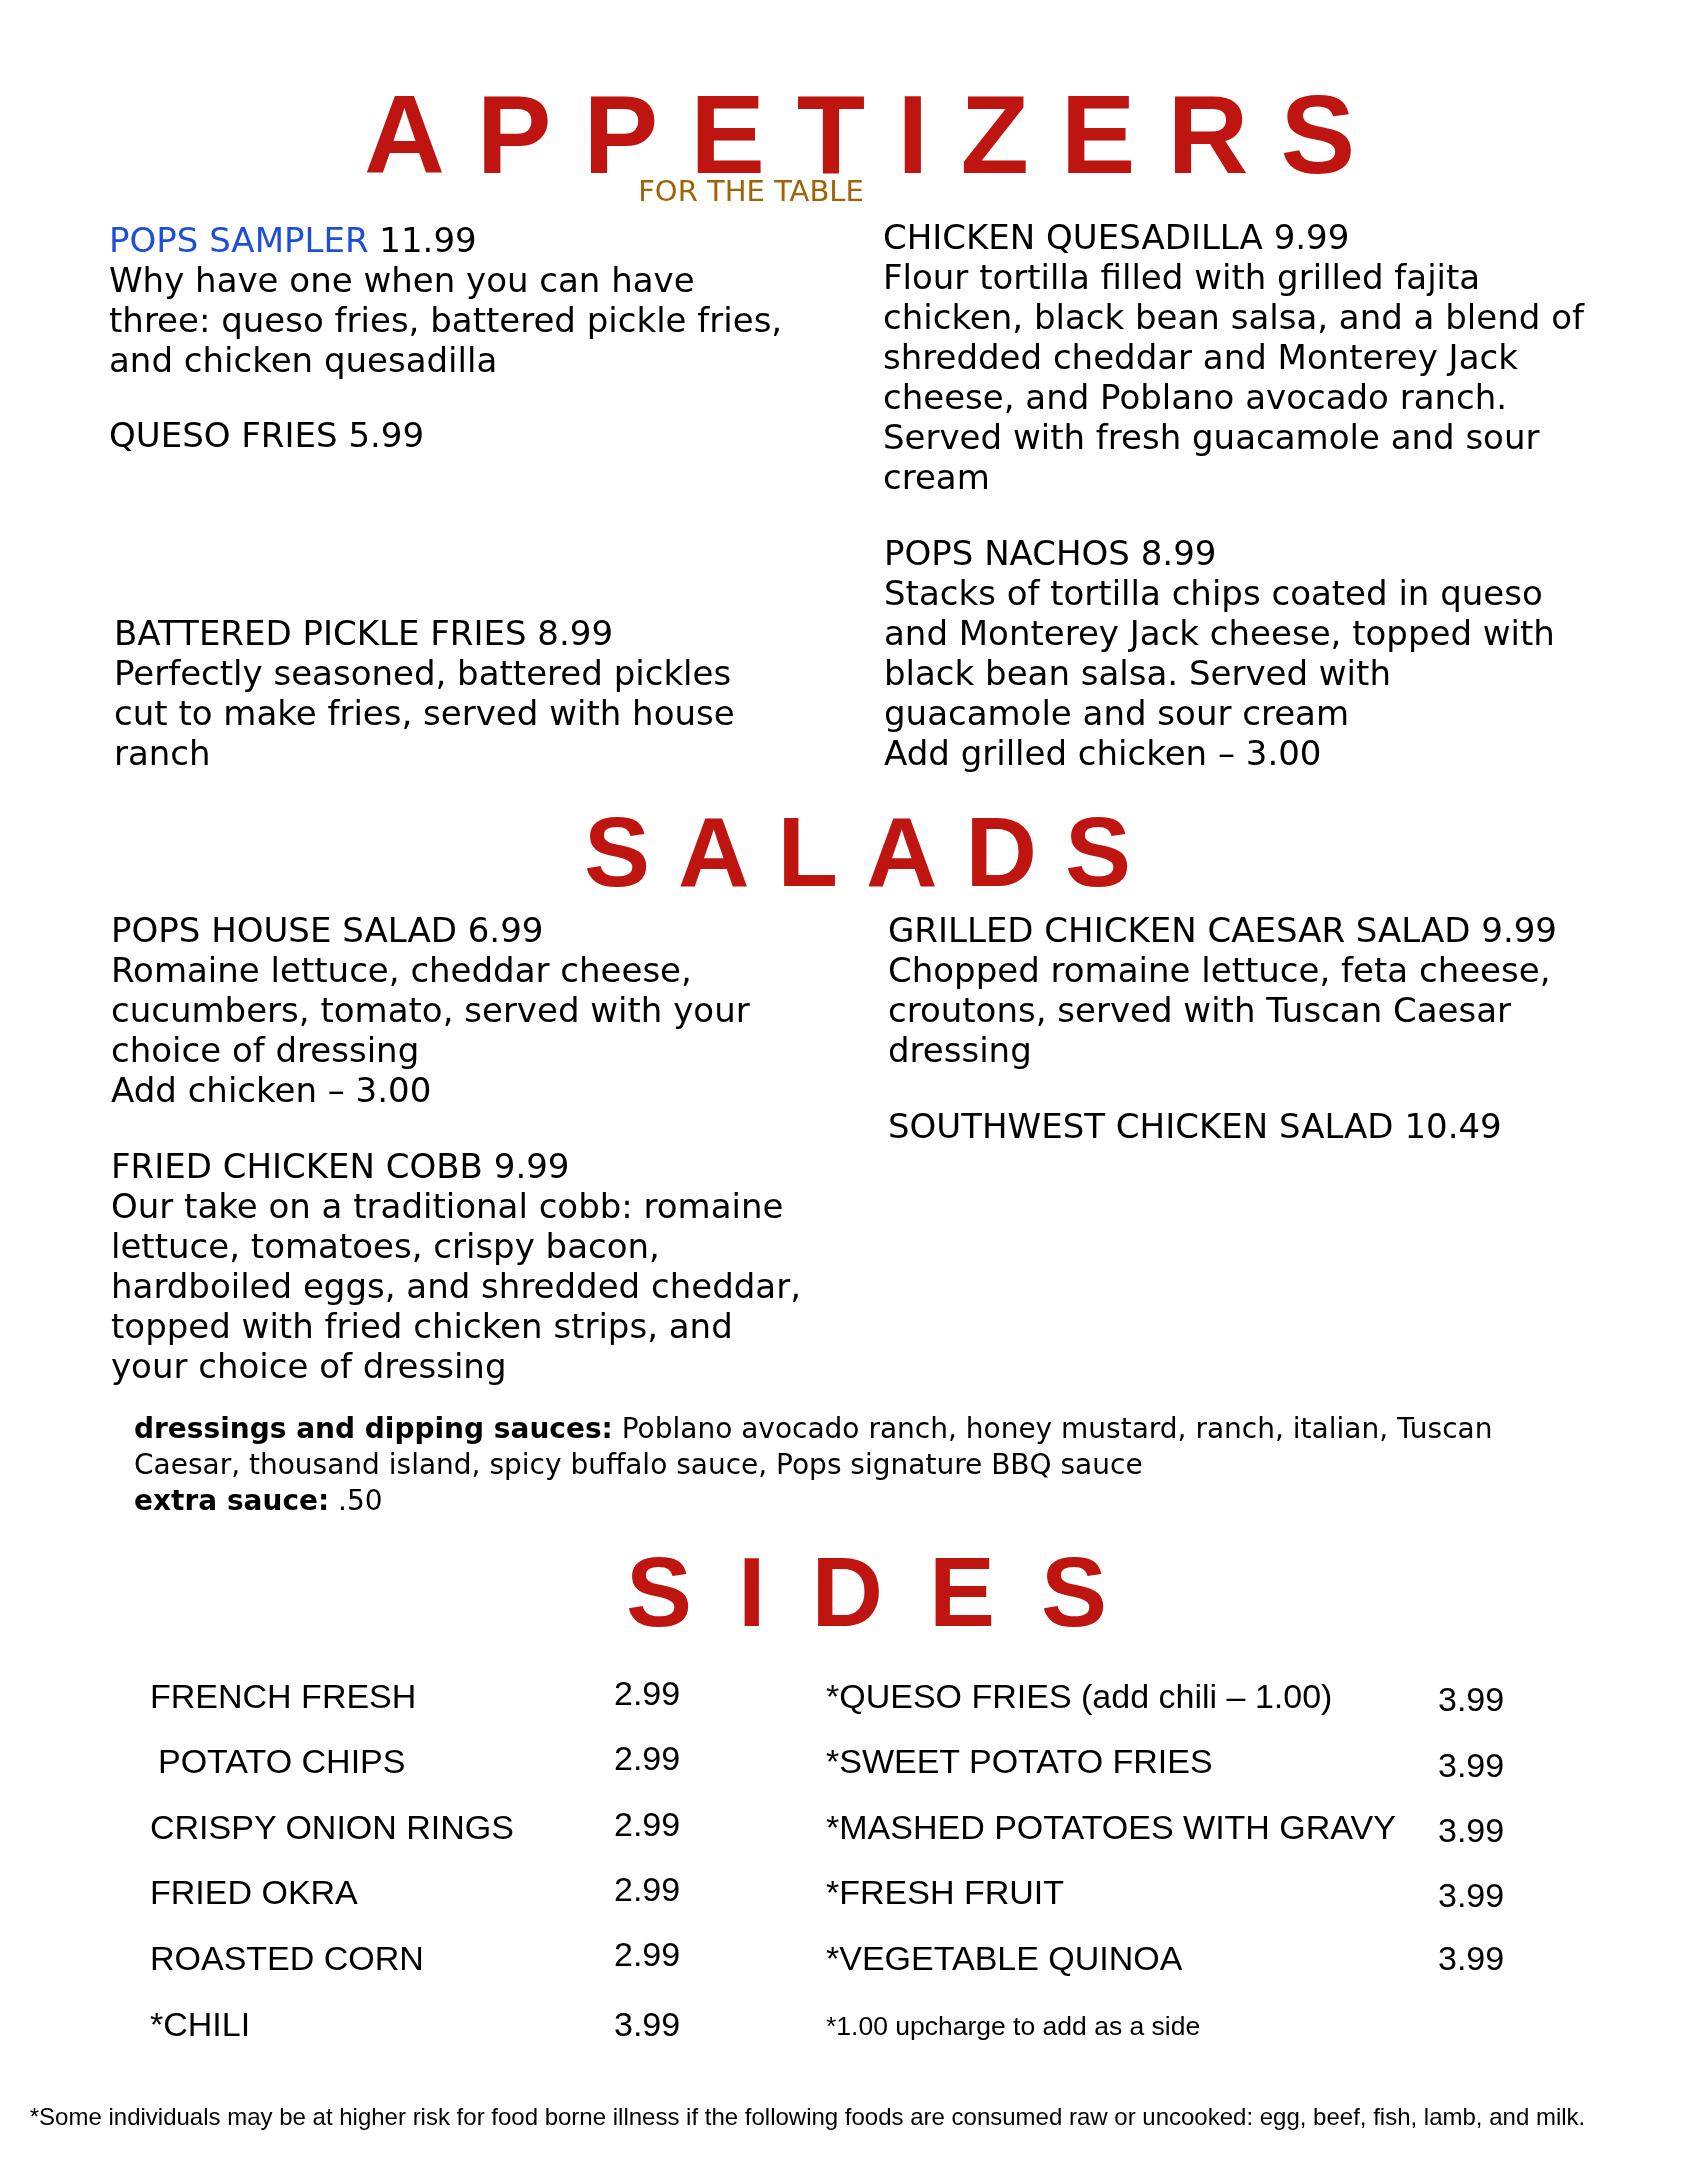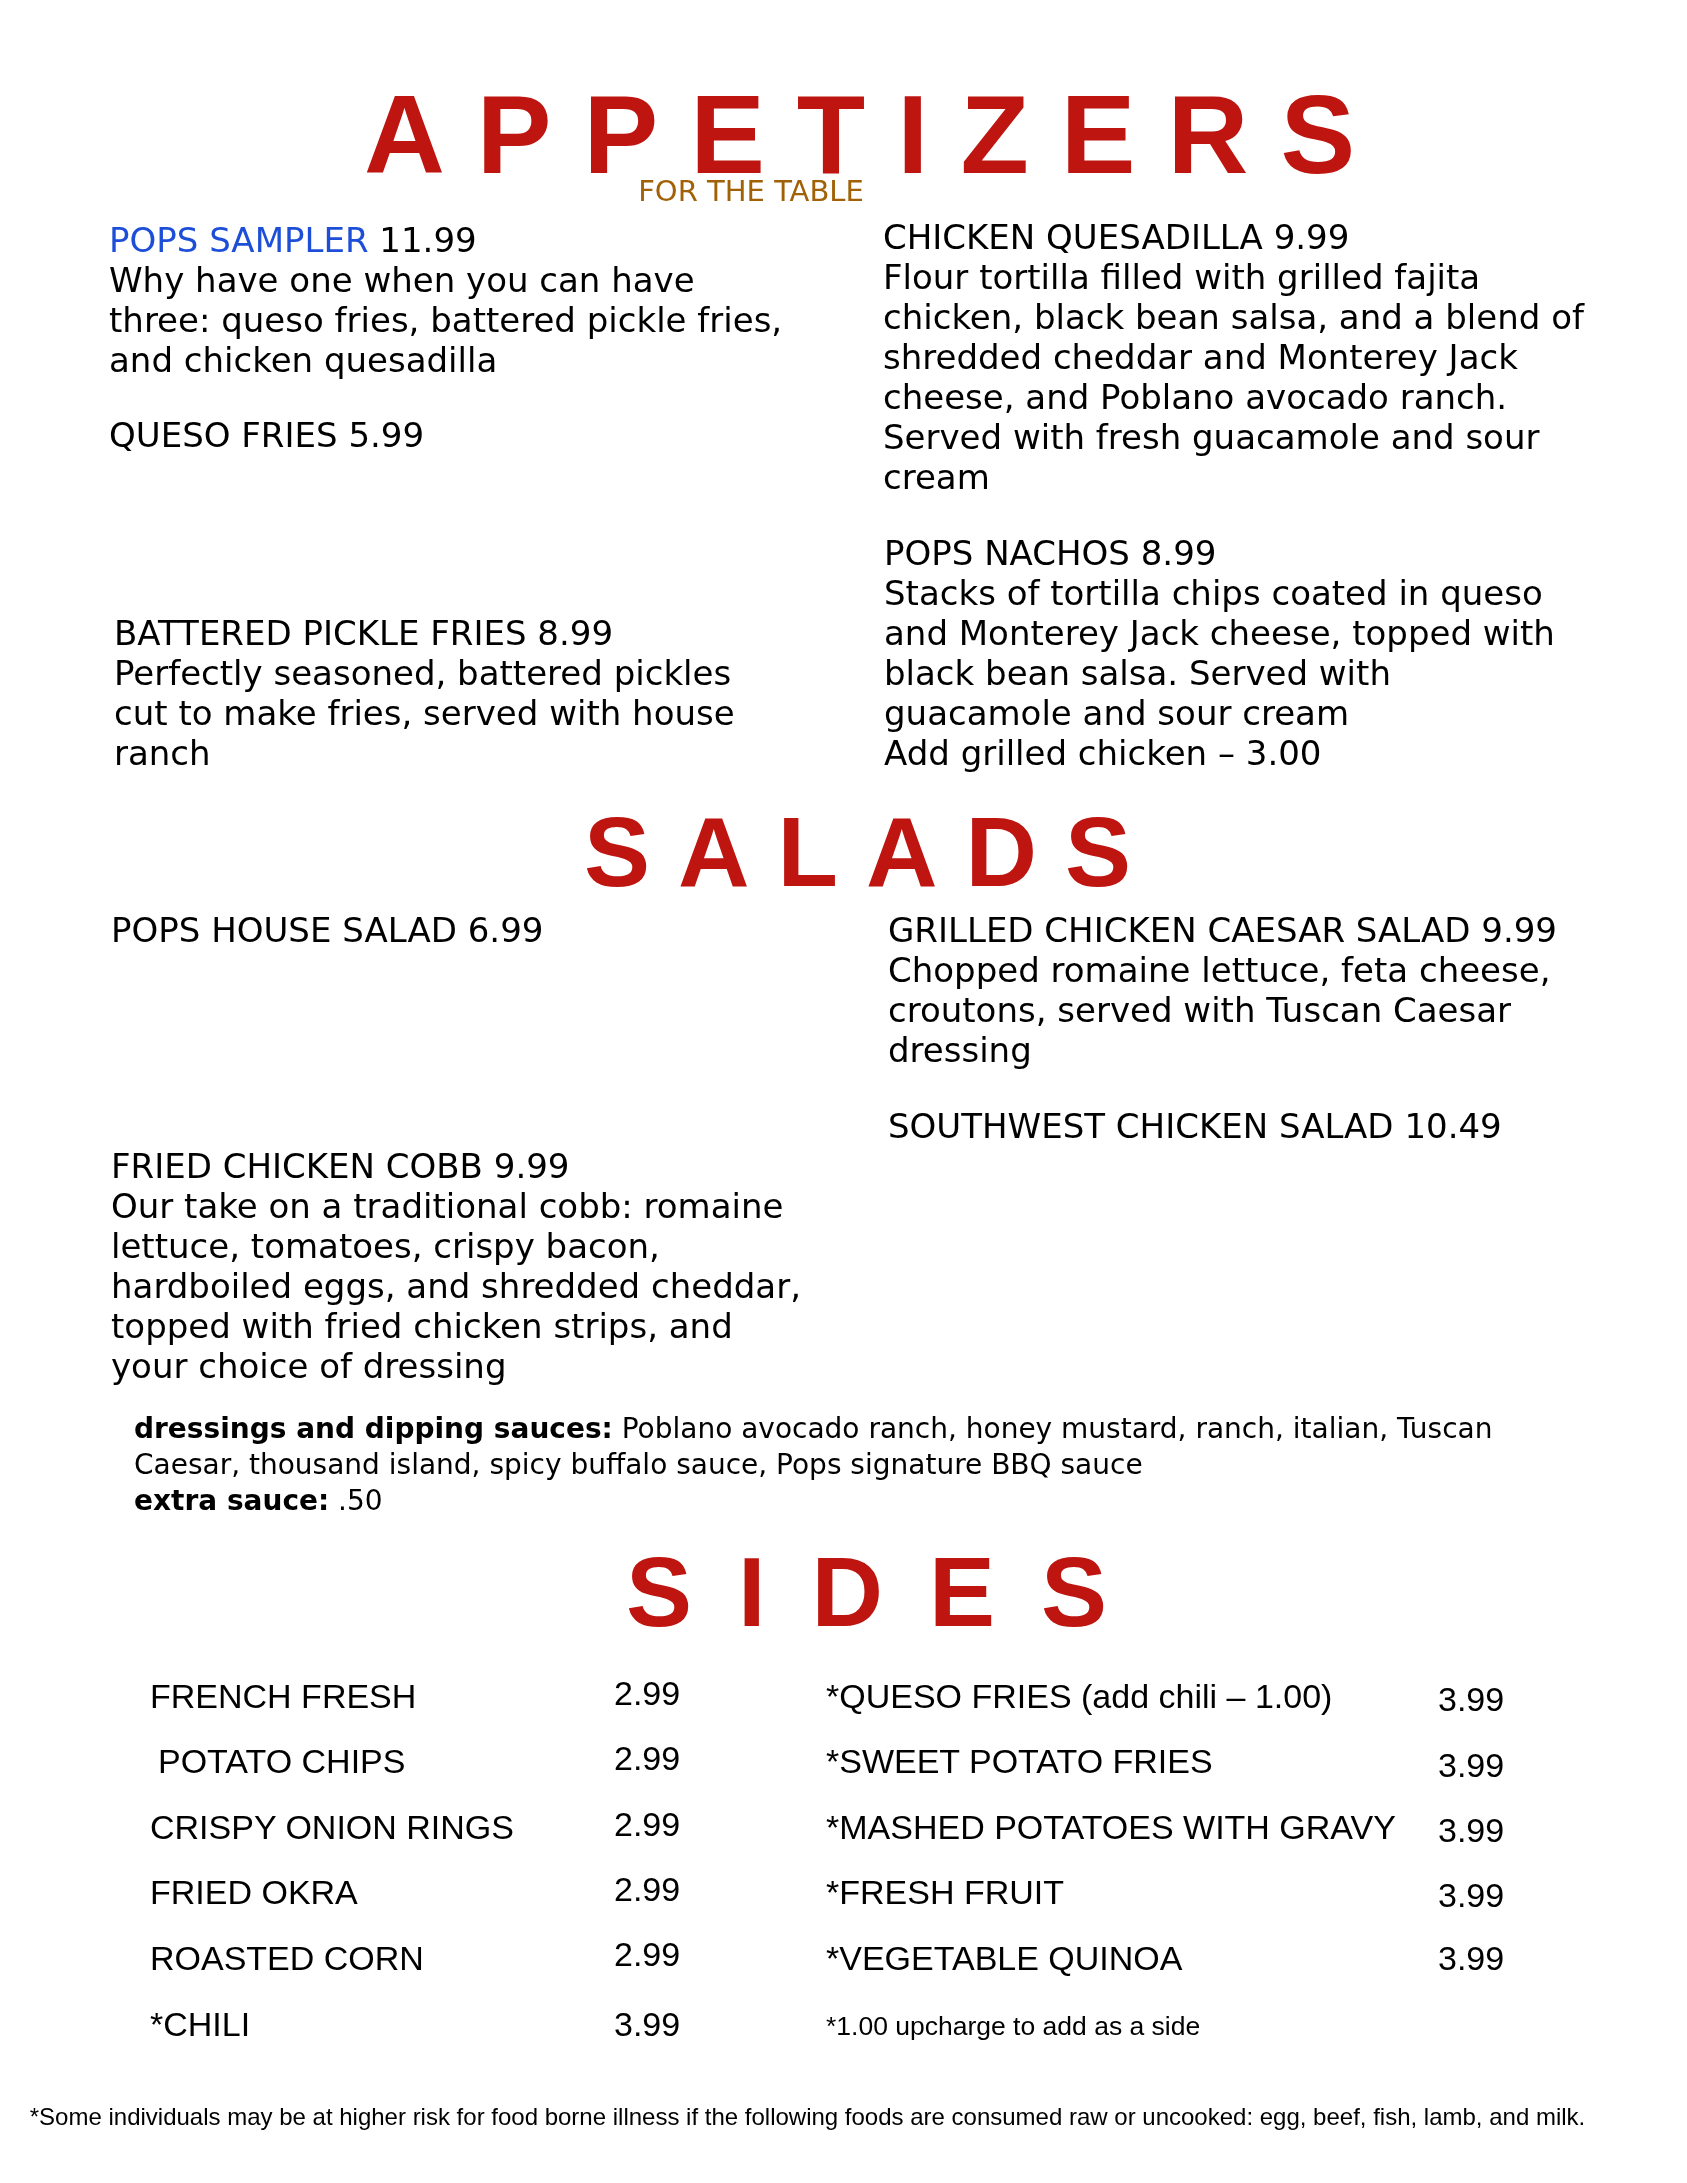--- a/index.html
+++ b/index.html
@@ -63,20 +63,24 @@
 black bean salsa. Served with
 guacamole and sour cream
 Add grilled chicken – 3.00</div>
 </div>
 
 <div class="abs title t-sal">SALADS</div>
 
 <div class="abs item" style="top:910px;left:111px;">
   <span class="name">POPS HOUSE SALAD</span>
   <span>6.99</span>
+  <div class="desc">Romaine lettuce, cheddar cheese,
+cucumbers, tomato, served with your
+choice of dressing
+Add chicken – 3.00</div>
 </div>
 <div class="abs item" style="top:1146px;left:111px;">
   <span class="name">FRIED CHICKEN COBB</span>
   <span>9.99</span>
   <div class="desc">Our take on a traditional cobb: romaine
 lettuce, tomatoes, crispy bacon,
 hardboiled eggs, and shredded cheddar,
 topped with fried chicken strips, and
 your choice of dressing</div>
 </div>

